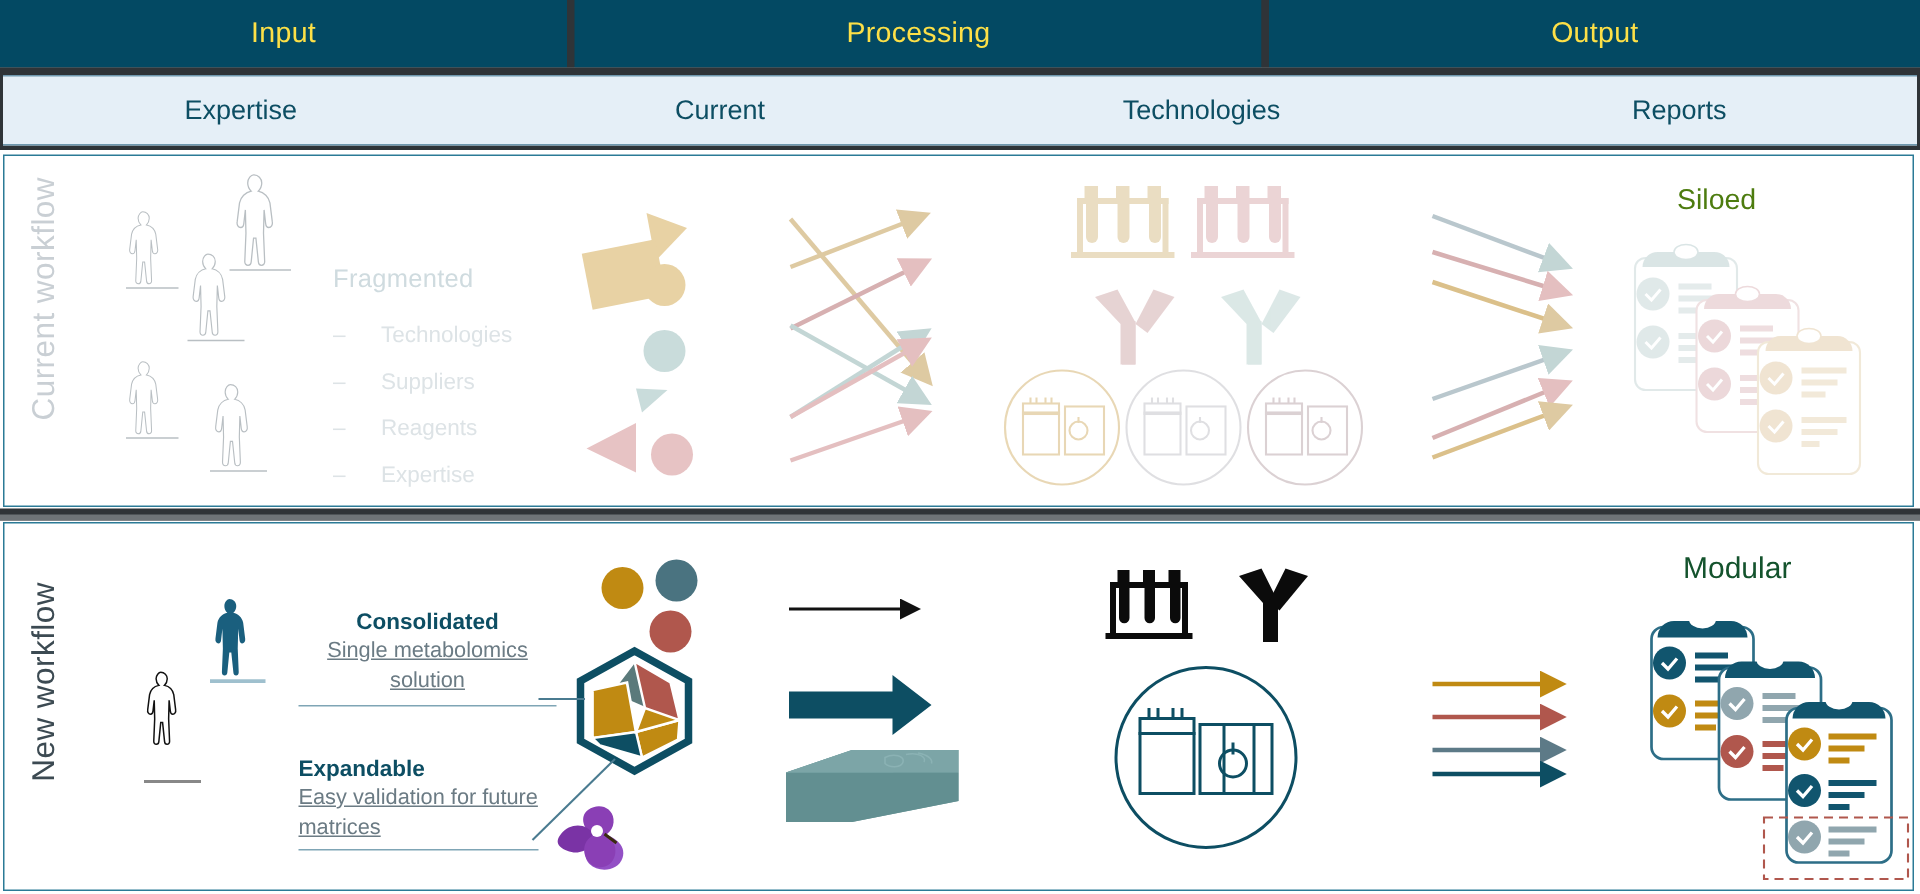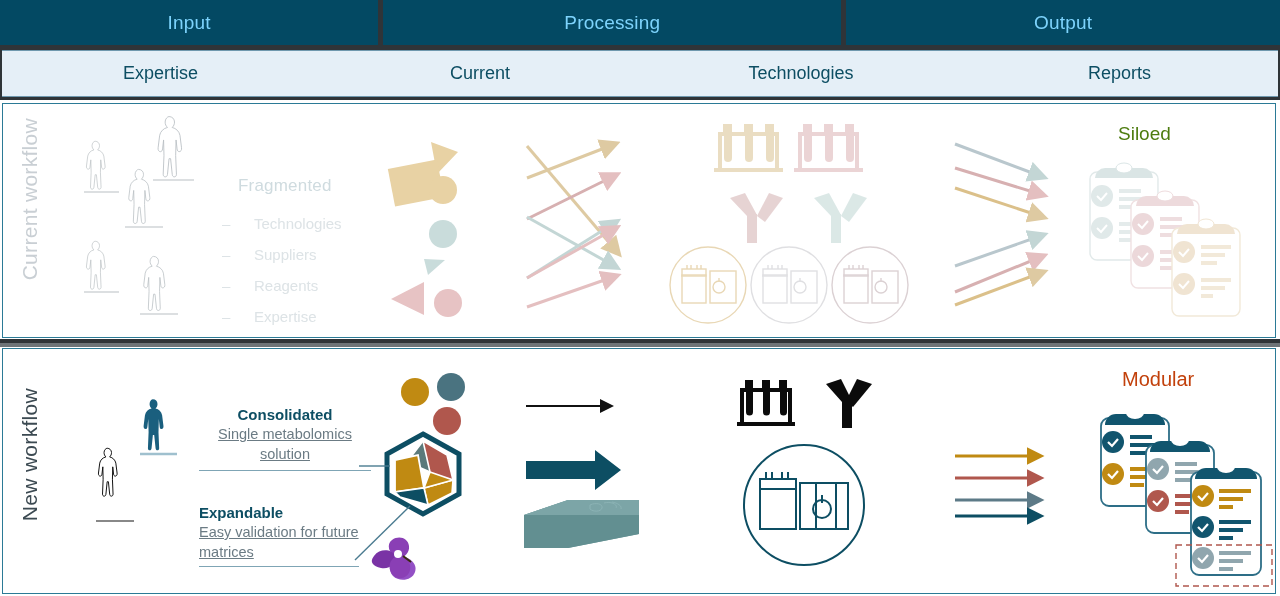--- a/index.html
+++ b/index.html
@@ -17,21 +17,21 @@
   
   .header-band {
     position: absolute; left:0; top:0; width:1280px; height:45px;
     background:#2f3438;
     display:flex;
   }
   .header-cell {
     background:#034963;
     height:45px;
     display:flex; align-items:center; justify-content:center;
-    color:#7dd3fc;
+    color:#fde047;
     font-size:19px;
     letter-spacing:.2px;
   }
   .hdr-gap { width:6px; height:45px; background:#2f3438; }
 
   
   .sub-band {
     position:absolute; left:0; top:45px; width:1280px; height:55px;
     background:#2f3438;
   }
@@ -73,36 +73,36 @@
     font-size:21px;
     letter-spacing:.3px;
     white-space:nowrap;
   }
   #lbl-current { left:18px; top:118px; color:#c9cfd4; }
   #lbl-new     { left:18px; top:388px; color:#3c4a52; }
 
   
   .frag-title {
     position:absolute; left:222px; top:176px;
-    font-size:17px; color:#cfdbdf; letter-spacing:.2px;margin-left:16px;
+    font-size:17px; color:#cfdbdf; letter-spacing:.2px;
   }
   .frag-list { position:absolute; left:222px; top:208px; width:160px; }
   .frag-item {
     display:flex; align-items:center; height:31px;
     font-size:15px; color:#dde3e6;
   }
   .frag-dash { width:32px; color:#dde3e6; }
 
   .siloed-label {
     position:absolute; left:1118px; top:123px;
     font-size:19px; color:#4d7c0f;
   }
   .modular-label {
     position:absolute; left:1122px; top:368px;
-    font-size:20px; color:#c2410c;text-align:center;
+    font-size:20px; color:#14532d;text-align:center;
   }
 
   
   .txtblk { position:absolute; }
   #txt-consolidated { left:199px; top:405px; width:172px;text-align:center; }
   #txt-expandable   { left:199px; top:503px; width:172px; }
   .txt-h {
     font-size:15px; font-weight:bold; color:#0d4e63; line-height:19px;
   }
   .txt-b {

